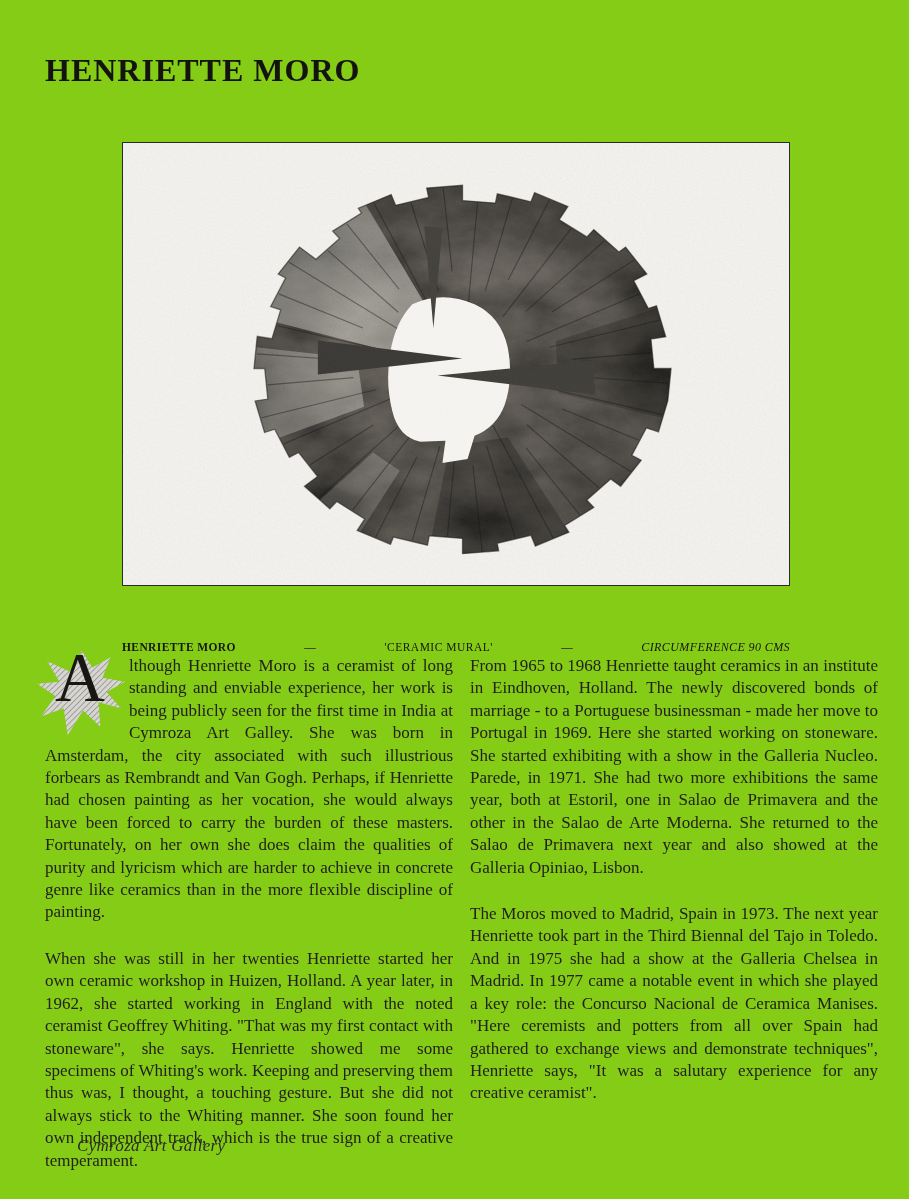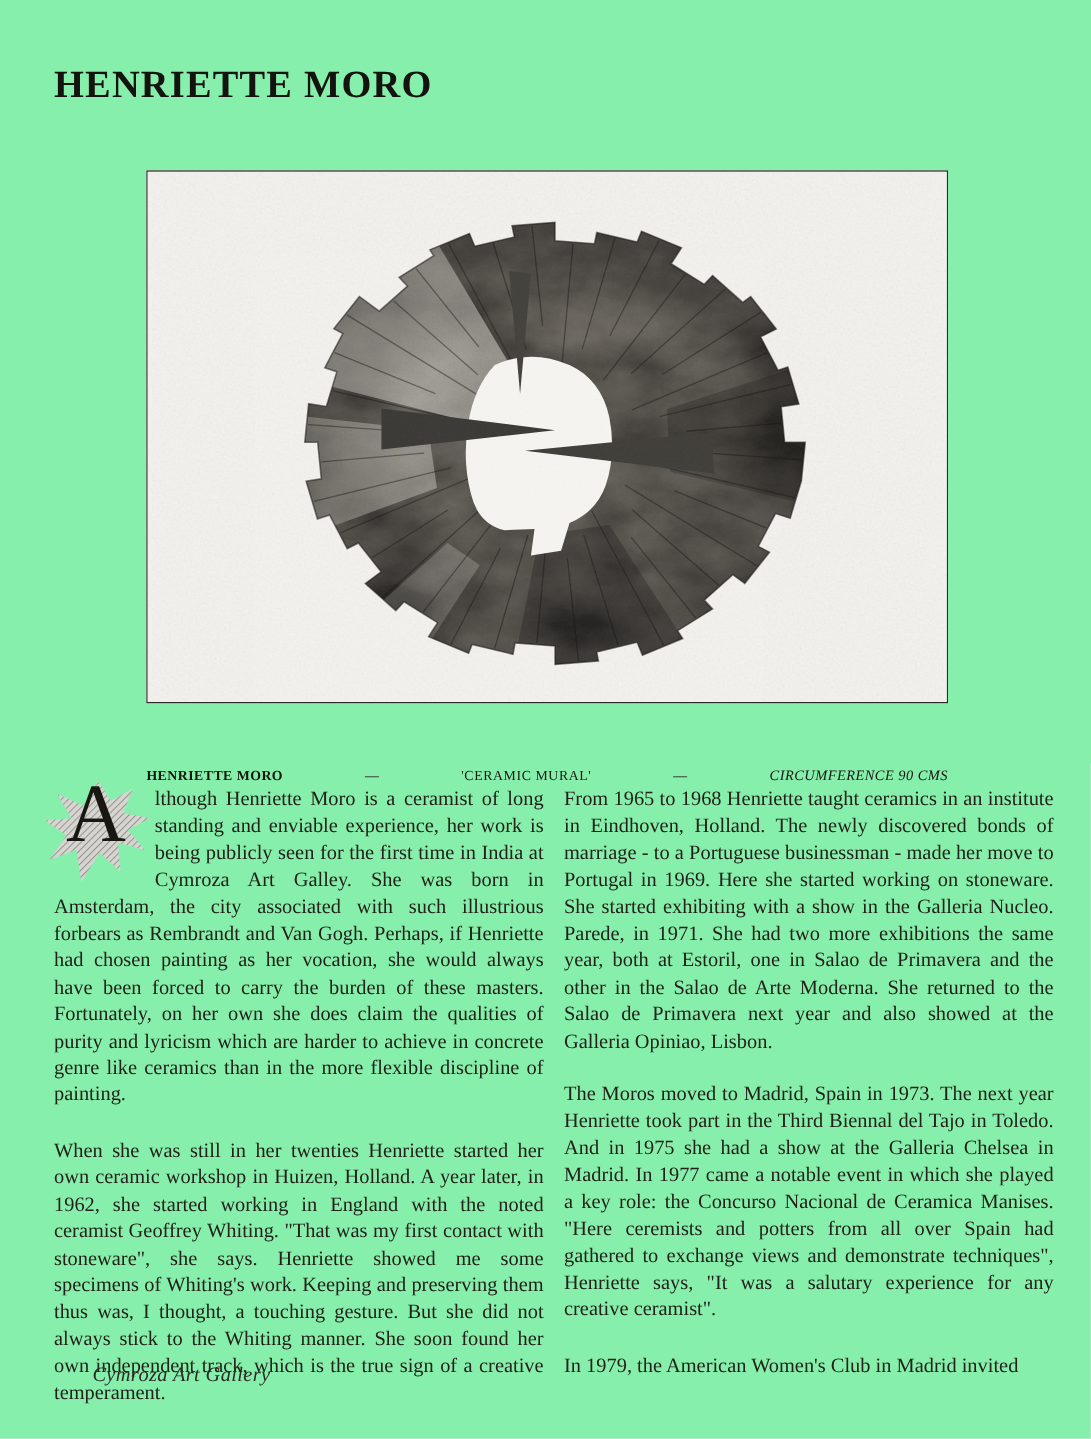--- a/index.html
+++ b/index.html
@@ -1,18 +1,18 @@
 <!DOCTYPE html>
 <html><head>
 <meta charset="utf-8">
 <style>
   html,body{margin:0;padding:0;background:#e8e8e6;}
   .page{
     width:909px;height:1199px;position:relative;margin:0 auto;
-    background:#86efac;color:#1e1d1b;
+    background:#84cc16;color:#1e1d1b;
     font-family:"Liberation Serif", serif;
     overflow:hidden;
   }
   .page-title{
     position:absolute;left:45px;top:52px;margin:0;
     font-size:32px;font-weight:600;letter-spacing:1px;color:#14130f;
   }
   .artwork-figure{position:absolute;left:122px;top:142px;width:668px;margin:0;}
   .frame{
     width:668px;height:444px;box-sizing:border-box;
@@ -175,18 +175,17 @@
             <polygon points="46,4 56,20 74,10 66,30 88,34 70,44 84,60 62,54 64,78 47,62 32,86 28,60 6,68 20,48 2,36 24,34 12,14 34,24" fill="url(#hatch)"></polygon>
           </svg>
           <span class="dropcap-letter">A</span>
         </span><span>lthough Henriette Moro is a ceramist of long standing and enviable experience, her work is being publicly seen for the first time in India at Cymroza Art Galley. She was born in Amsterdam, the city associated with such illustrious forbears as Rembrandt and Van Gogh.  Perhaps, if Henriette had chosen painting as her vocation, she would always have been forced to carry the burden of these masters.  Fortunately, on her own she does claim the qualities of purity and lyricism which are harder to achieve in concrete genre like ceramics than in the more flexible discipline of painting.</span>
       </p>
       <p class="para"><span>When she was still in her twenties Henriette started her own ceramic workshop in Huizen, Holland.  A year later, in 1962, she started working in England with the noted ceramist Geoffrey Whiting.  "That was my first contact with stoneware", she says.  Henriette showed me some specimens of Whiting's work.  Keeping and preserving them thus was, I thought, a touching gesture.  But she did not always stick to the Whiting manner.  She soon found her own independent track, which is the true sign of a creative temperament.</span></p>
     </div>
     <div class="col">
       <p class="para"><span>From 1965 to 1968 Henriette taught ceramics in an institute in Eindhoven, Holland.  The newly discovered bonds of marriage - to a Portuguese businessman - made her move to Portugal in 1969.  Here she started working on stoneware. She started exhibiting with a show in the Galleria Nucleo. Parede, in 1971.  She had two more exhibitions the same year, both at Estoril, one in Salao de Primavera and the other in the Salao de Arte Moderna.  She returned to the Salao de Primavera next year and also showed at the Galleria Opiniao, Lisbon.</span></p>
       <p class="para"><span>The Moros moved to Madrid, Spain in 1973.  The next year Henriette took part in the Third Biennal del Tajo in Toledo.  And in 1975 she had a show at the Galleria Chelsea in Madrid. In 1977 came a notable event in which she played a key role: the Concurso Nacional de Ceramica Manises.  "Here ceremists and potters from all over Spain had gathered to exchange views and demonstrate techniques", Henriette says, "It was a salutary experience for any creative ceramist".</span></p>
-      <p class="para"><span>In 1979, the American Women's Club in Madrid invited</span></p>
     </div>
   </div>
 
   <div class="footer">Cymroza Art Gallery</div>
 </div>
 
 </body></html>

